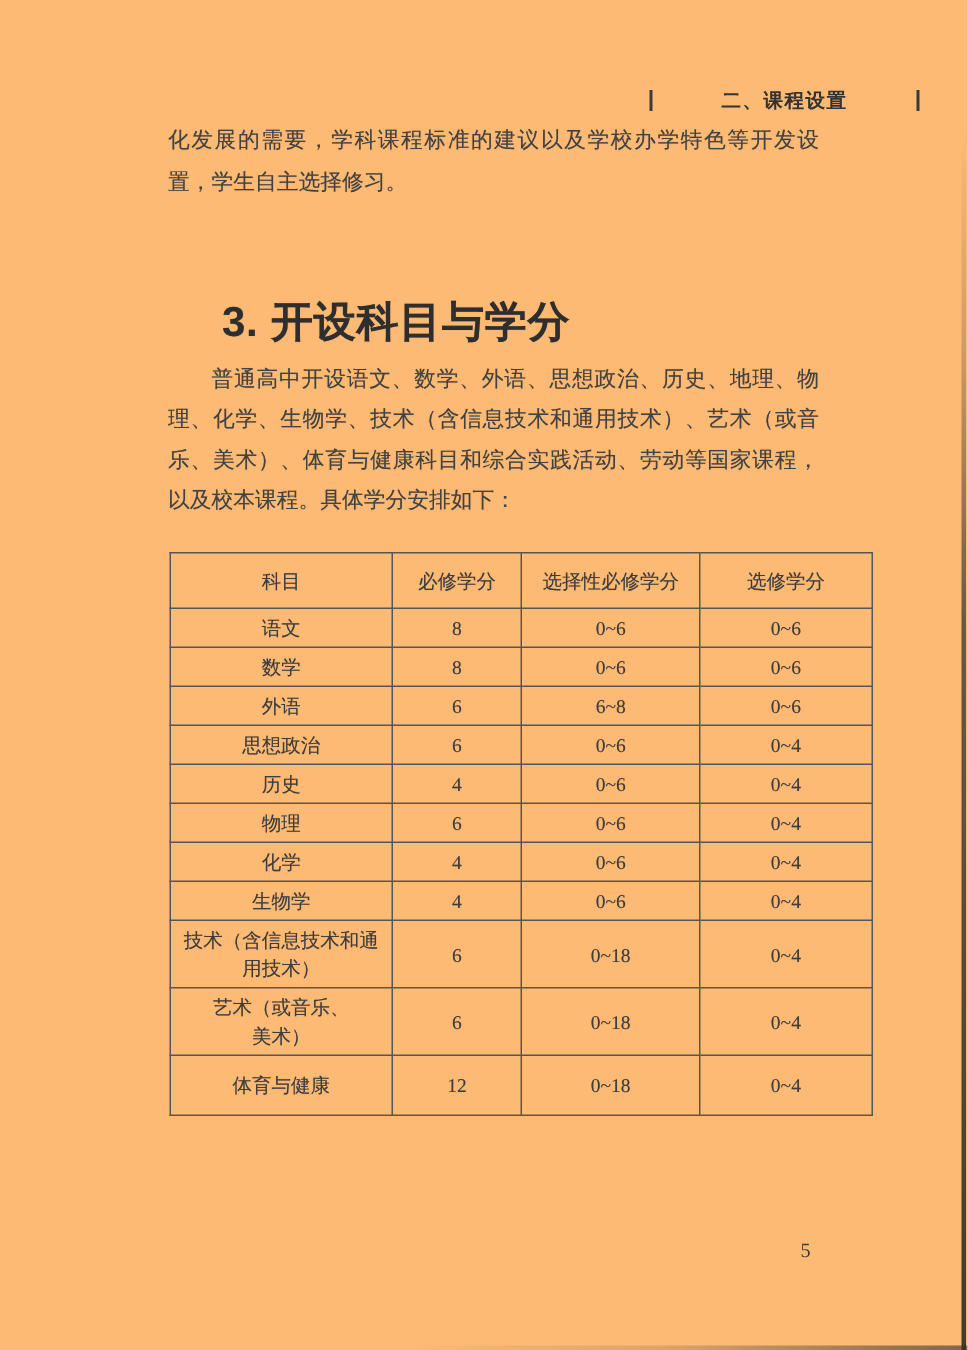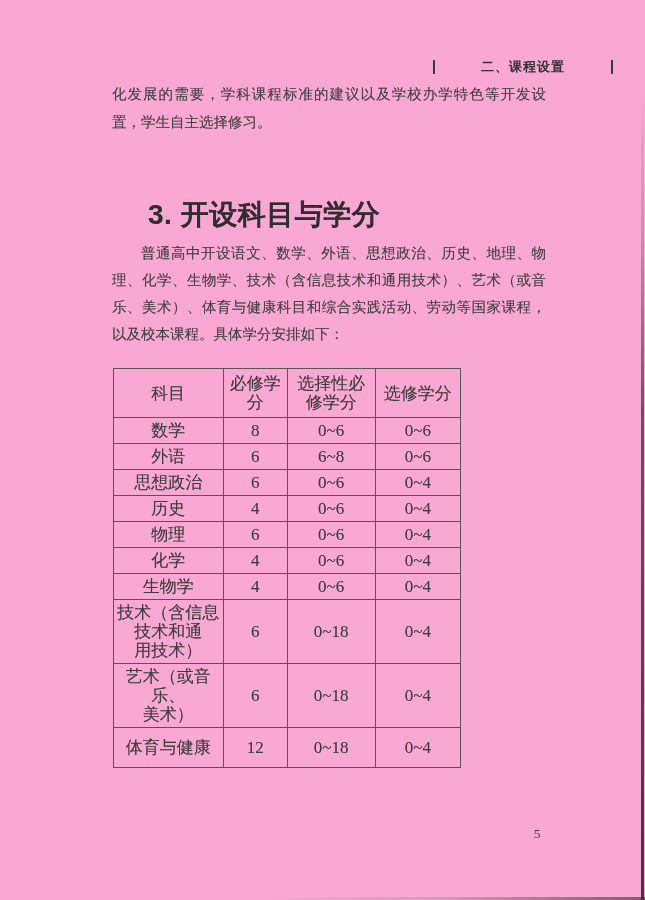--- a/index.html
+++ b/index.html
@@ -4,21 +4,21 @@
 <style>
   html, body { margin: 0; padding: 0; }
   body {
     width: 645px; height: 900px;
     background: #ffffff;
     font-family: "Liberation Serif", "DejaVu Serif", serif;
   }
   .page {
     position: relative;
     width: 645px; height: 900px;
-    background: #f9a8d4;
+    background: #fdba74;
     overflow: hidden;
     color: #3f3f3f;
   }
   
   .running-header {
     position: absolute; top: 58px; left: 433px; width: 180px; height: 18px;
     display: flex; justify-content: space-between; align-items: center;
     font-family: "Liberation Sans", "DejaVu Sans", sans-serif;
     font-weight: bold; font-size: 13px; color: #333;
     letter-spacing: 1px;
@@ -41,24 +41,24 @@
   .section-heading {
     position: absolute; top: 184px; left: 136px; margin: 12px;
     font-family: Liberation Sans, sans-serif;
     font-size: 28px; font-weight: bold; color: #2e2e2e;
     letter-spacing: 0.5px;
     text-shadow: 0 0 0.5px rgba(46,46,46,0.5);
   }
   
   .credits-table {
     position: absolute; top: 368px; left: 113px;
-    width: 348px;
+    width: 469px;
     border-collapse: collapse;
     table-layout: fixed;
-    font-size: 17px; color: #3d3d3d;
+    font-size: 13px; color: #3d3d3d;
     text-shadow: 0 0 0.5px rgba(61,61,61,0.4);
   }
   .credits-table col.c1 { width: 31.6%; }
   .credits-table col.c2 { width: 18.5%; }
   .credits-table col.c3 { width: 25.3%; }
   .credits-table col.c4 { width: 24.6%; }
   .credits-table th, .credits-table td {
     border: 1px solid #565656;
     text-align: center; vertical-align: middle;
     font-weight: normal;
@@ -118,20 +118,26 @@
     <thead>
       <tr>
           <th>科目</th>
           <th>必修学分</th>
           <th>选择性必修学分</th>
           <th>选修学分</th>
         </tr>
     </thead>
     <tbody>
         <tr>
+          <td>语文</td>
+          <td>8</td>
+          <td>0~6</td>
+          <td>0~6</td>
+        </tr>
+        <tr>
           <td>数学</td>
           <td>8</td>
           <td>0~6</td>
           <td>0~6</td>
         </tr>
         <tr>
           <td>外语</td>
           <td>6</td>
           <td>6~8</td>
           <td>0~6</td>

